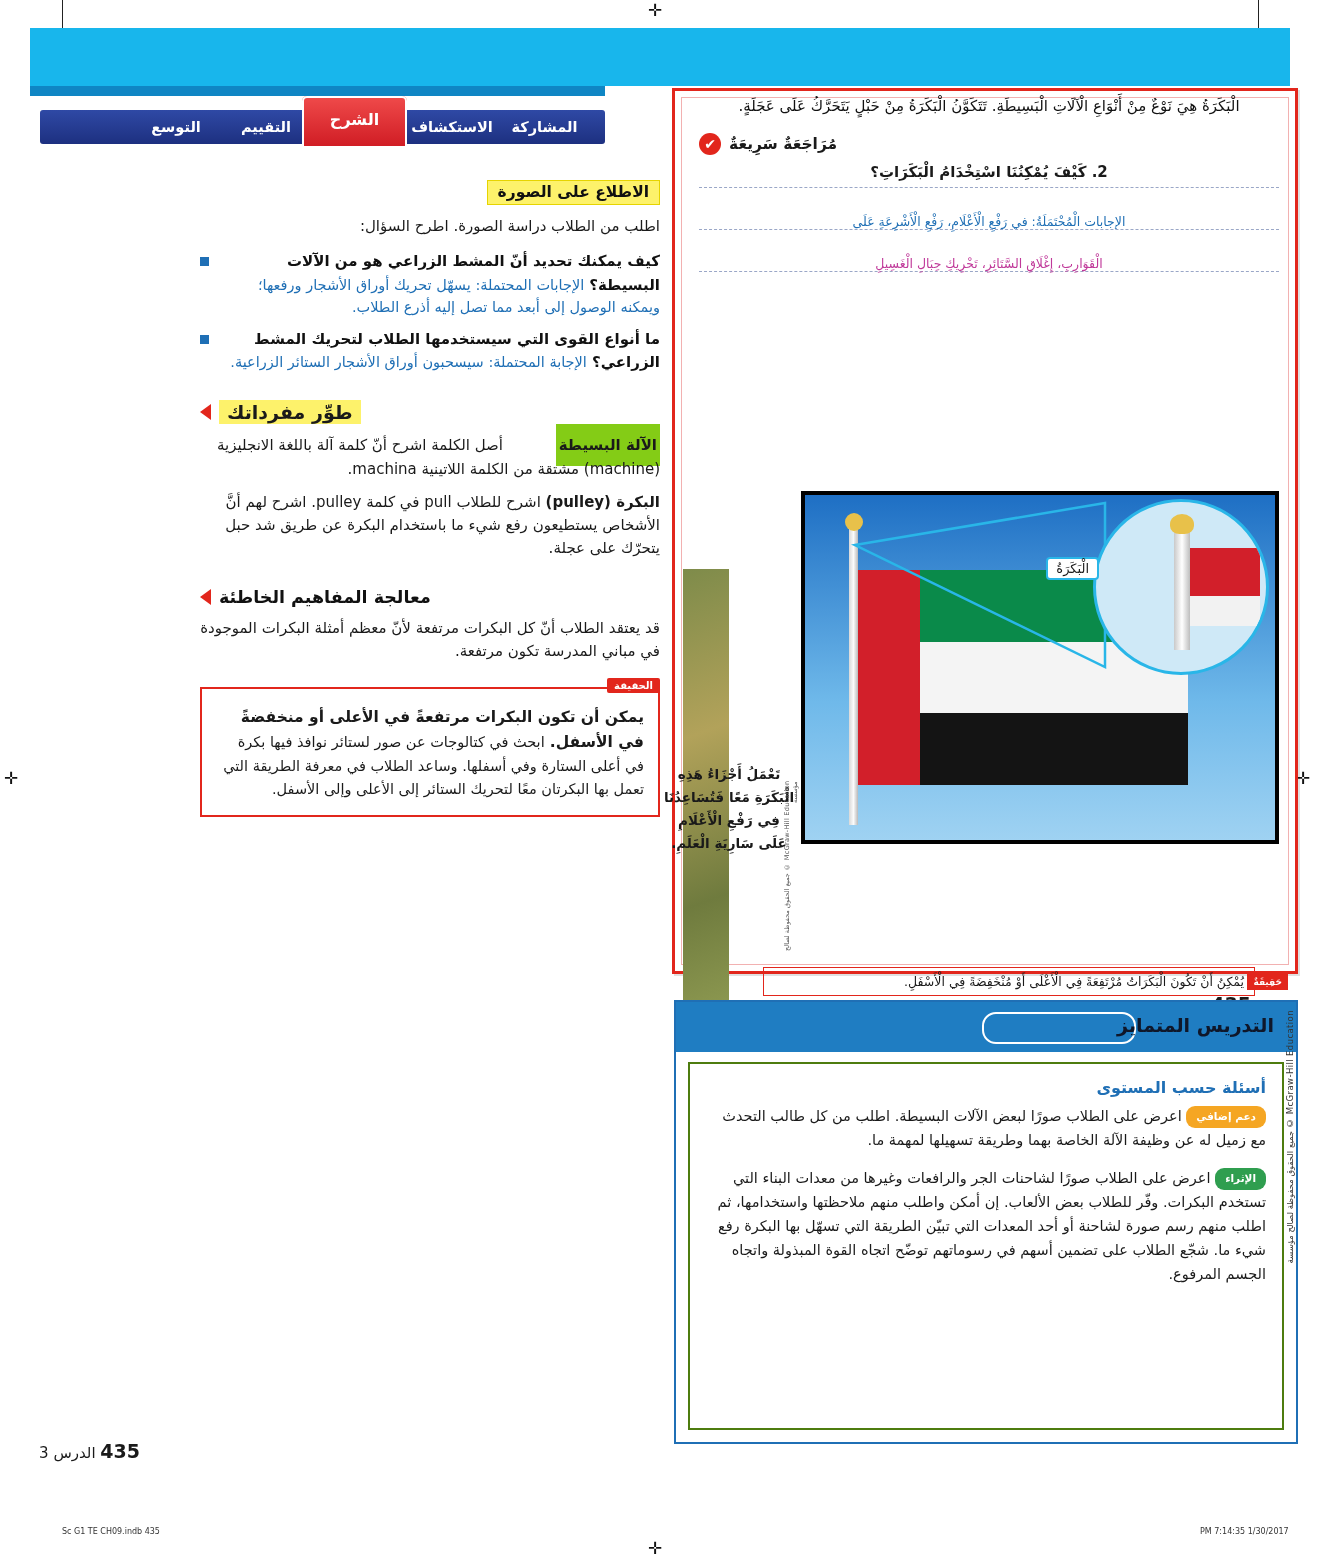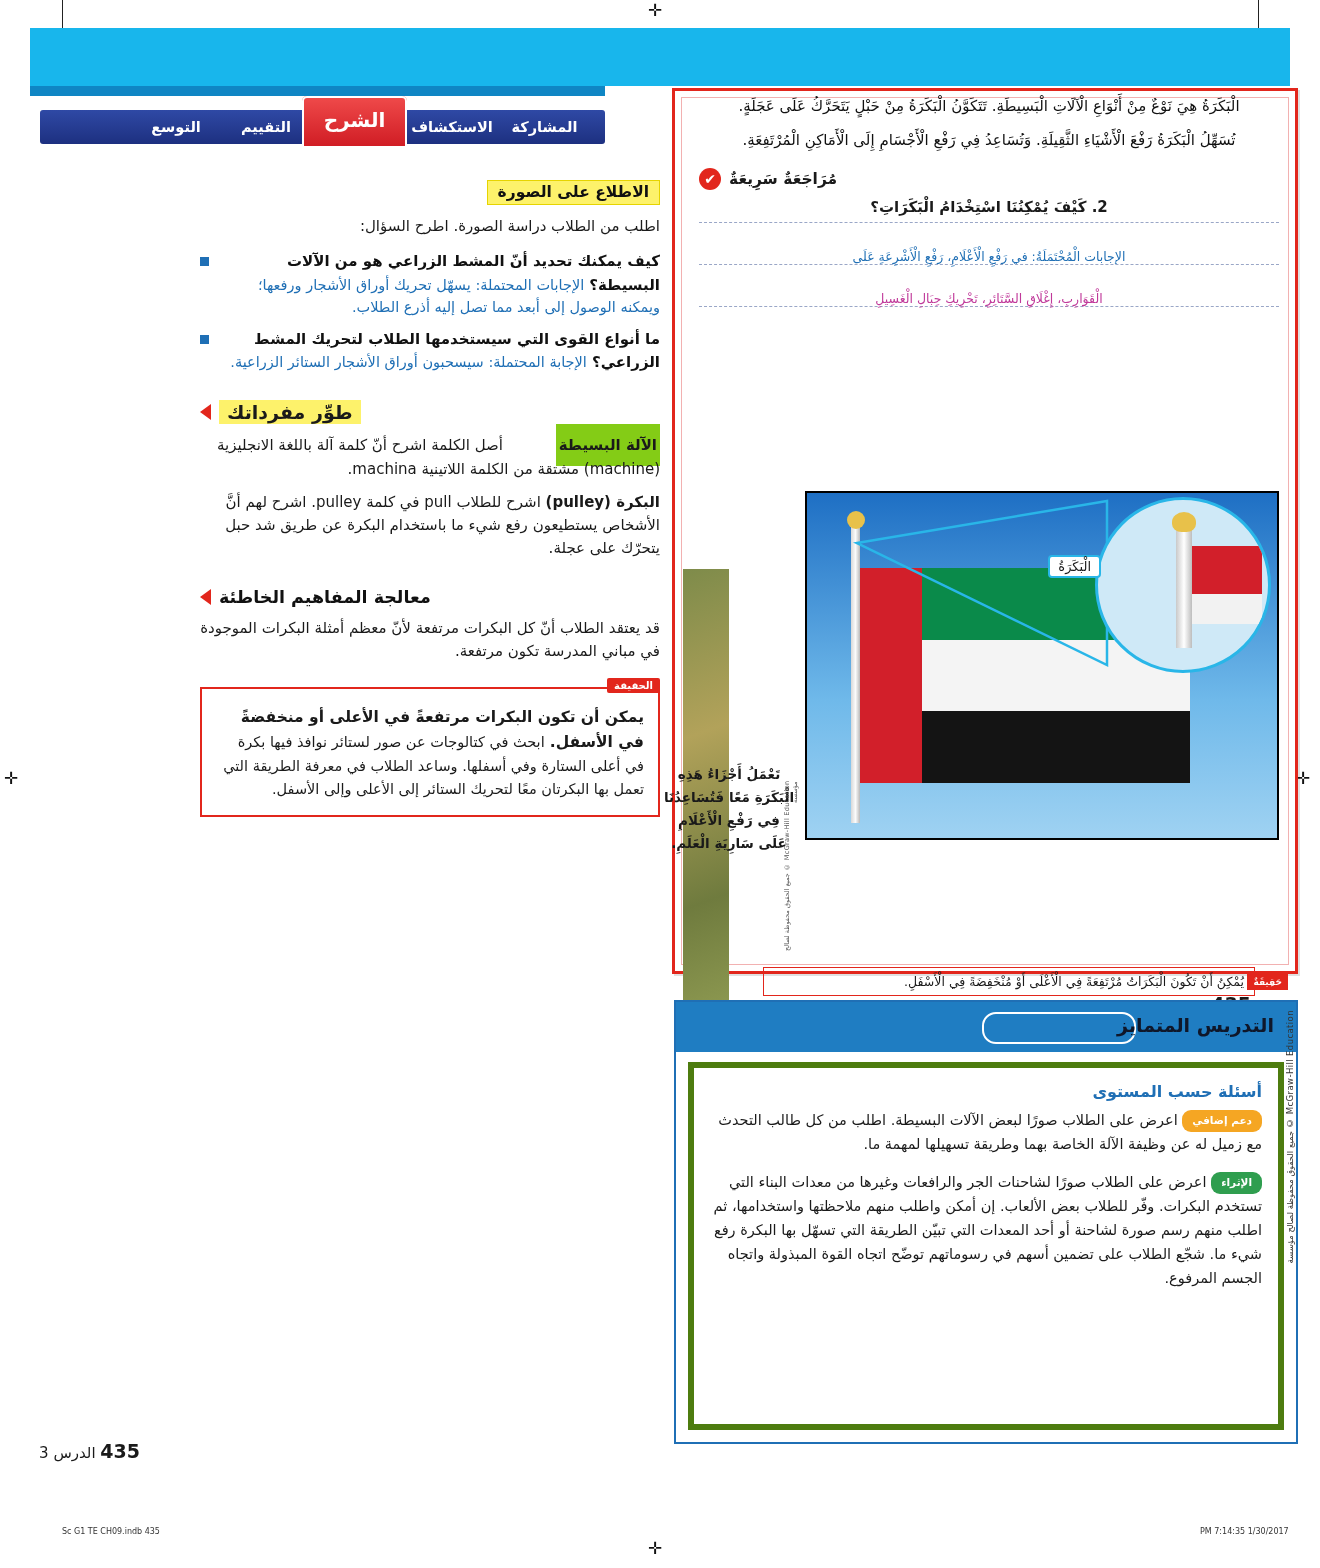--- a/index.html
+++ b/index.html
@@ -19,21 +19,21 @@
   .cyan-band-dark{position:absolute;left:30px;top:86px;width:575px;height:10px;background:#0f86c4;}
 
   
   .tabbar{position:absolute;left:40px;top:110px;width:565px;height:34px;
     background:linear-gradient(#2f49a5,#1d3080);border-radius:3px;}
   .tab{position:absolute;top:112px;height:30px;line-height:30px;color:#fff;
     font-size:14.5px;font-weight:bold;text-align:center;}
   .tab-active{
     position:absolute;top:96px;left:302px;width:105px;height:52px;
     background:linear-gradient(#f04b4b,#cf1b23);
-    border-radius:5px 5px 0 0;color:#fff;font-size:20px;font-weight:bold;
+    border-radius:5px 5px 0 0;color:#fff;font-size:16px;font-weight:bold;
     text-align:center;line-height:48px;box-shadow:0 0 0 2px #fff inset;
   }
 
   
   .left-col{position:absolute;right:660px;top:180px;width:460px;text-align:right;direction:rtl;}
   .sec-head-yellow{display:inline-block;background:#fdf26b;border:1px solid #e6d400;
     padding:2px 10px 3px;font-size:15.5px;font-weight:bold;color:#111;}
   .para{font-size:15px;line-height:1.55;margin:10px 0 6px;color:#1a1a1a;}
   .bullet-row{display:flex;flex-direction:row-reverse;gap:12px;margin:12px 0 4px;}
   .bullet-sq{width:9px;height:9px;background:#1f6fb5;margin-top:7px;flex:none;}
@@ -59,21 +59,21 @@
   .s-p{font-size:15px;line-height:1.75;color:#111;}
   .check-row{display:flex;flex-direction:row-reverse;align-items:center;gap:8px;margin-top:14px;}
   .check-circ{width:22px;height:22px;border-radius:50%;background:#e2261c;color:#fff;
     font-size:14px;display:flex;align-items:center;justify-content:center;}
   .s-q{font-size:15px;margin-top:8px;font-weight:bold;}
   .ruled{margin-top:6px;}
   .rule{border-top:1px dashed #9aa7c7;height:26px;}
   .hand{font-size:12.5px;color:#1f6fb5;line-height:1.2;}
   .hand2{font-size:12.5px;color:#c0399a;line-height:1.2;}
 
-  .photo{position:absolute;right:16px;top:400px;width:470px;height:345px;overflow:hidden;border:2px solid #000000;}
+  .photo{position:absolute;right:16px;top:400px;width:470px;height:345px;overflow:hidden;border:4px solid #000000;}
   .sky{position:absolute;inset:0;background:linear-gradient(#1e6fc4,#6fb9ea 60%,#9fd2f2);}
   .pole{position:absolute;left:44px;top:30px;width:9px;height:300px;background:linear-gradient(90deg,#d8d8d8,#fbfbfb,#b9b9b9);}
   .pole-top{position:absolute;left:40px;top:18px;width:18px;height:18px;border-radius:50%;background:#e8c14a;}
   .flag{position:absolute;left:53px;top:75px;width:330px;height:215px;}
   .flag .red{position:absolute;left:0;top:0;width:62px;height:100%;background:#d21f2a;}
   .flag .green{position:absolute;left:62px;top:0;right:0;height:33.4%;background:#0a8a4a;}
   .flag .white{position:absolute;left:62px;top:33.4%;right:0;height:33.2%;background:#f4f4f4;}
   .flag .black{position:absolute;left:62px;top:66.6%;right:0;height:33.4%;background:#141414;}
   .callout{position:absolute;right:10px;top:0;width:180px;height:170px;}
   .callout-circle{position:absolute;right:0;top:0;width:170px;height:170px;border-radius:50%;
@@ -97,21 +97,21 @@
   .pg-num{position:absolute;right:44px;top:902px;font-size:19px;font-weight:bold;}
   .pg-sub{position:absolute;right:44px;top:925px;font-size:8px;color:#333;}
 
   
   .dibox{position:absolute;right:22px;top:1000px;width:620px;height:440px;
     border:2px solid #1f6fb5;background:#fff;}
   .di-head{position:absolute;left:0;right:0;top:0;height:50px;background:#1f7dc2;}
   .di-head-title{position:absolute;right:22px;top:12px;font-size:19px;font-weight:bold;color:#0f172a;}
   .di-pill{position:absolute;right:160px;top:10px;width:150px;height:28px;border-radius:14px;
     border:2px solid #fff;background:#1f7dc2;}
-  .di-body{position:absolute;left:12px;right:12px;top:60px;bottom:12px;border:6px solid #4d7c0f;padding:14px 16px;text-align:right;}
+  .di-body{position:absolute;left:12px;right:12px;top:60px;bottom:12px;border:2px solid #4d7c0f;padding:14px 16px;text-align:right;}
   .di-sub{font-size:16px;font-weight:bold;color:#1f6fb5;margin-bottom:8px;}
   .tag-orange{display:inline-block;background:#f5a623;color:#fff;font-size:10.5px;font-weight:bold;
     padding:2px 10px;border-radius:9px;vertical-align:middle;}
   .tag-green{display:inline-block;background:#2f9e4f;color:#fff;font-size:10.5px;font-weight:bold;
     padding:2px 10px;border-radius:9px;vertical-align:middle;}
   .di-p{font-size:14.5px;line-height:1.65;margin:4px 0 14px;}
 
   
   .vcredit{position:absolute;left:1285px;top:1010px;font-size:8.5px;color:#333;
     writing-mode:vertical-rl;transform:rotate(180deg);letter-spacing:.4px;}
@@ -193,21 +193,20 @@
       <span class="fact-bold">يمكن أن تكون البكرات مرتفعةً في الأعلى أو منخفضةً في الأسفل.</span>
       <span class="fact-txt">ابحث في كتالوجات عن صور لستائر نوافذ فيها بكرة في أعلى الستارة وفي أسفلها. وساعد الطلاب في معرفة الطريقة التي تعمل بها البكرتان معًا لتحريك الستائر إلى الأعلى وإلى الأسفل.</span>
     </div>
   </div>
 
   <div class="spage">
     <div class="spage-inner"></div>
 
     <div class="s-body">
       <div class="s-p">الْبَكَرَةُ هِيَ نَوْعٌ مِنْ أَنْوَاعِ الْآلَاتِ الْبَسِيطَةِ. تَتَكَوَّنُ الْبَكَرَةُ مِنْ حَبْلٍ يَتَحَرَّكُ عَلَى عَجَلَةٍ.</div>
-      <div class="s-p" style="margin-top:8px;">تُسَهِّلُ الْبَكَرَةُ رَفْعَ الْأَشْيَاءِ الثَّقِيلَةِ. وَتُسَاعِدُ فِي رَفْعِ الْأَجْسَامِ إِلَى الْأَمَاكِنِ الْمُرْتَفِعَةِ.</div>
 
       <div class="check-row">
         <span class="check-circ">✔</span>
         <span style="font-size:15.5px;font-weight:bold;">مُرَاجَعَةٌ سَرِيعَةٌ</span>
       </div>
 
       <div class="s-q">
         <span>2.</span>
         <span>كَيْفَ يُمْكِنُنَا اسْتِخْدَامُ الْبَكَرَاتِ؟</span>
       </div>

